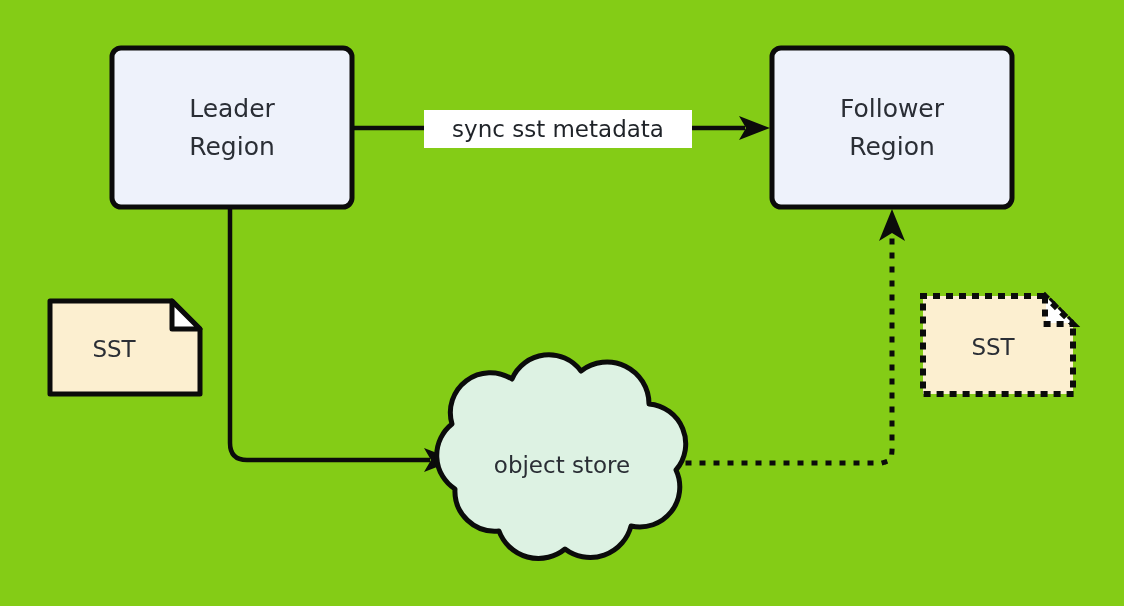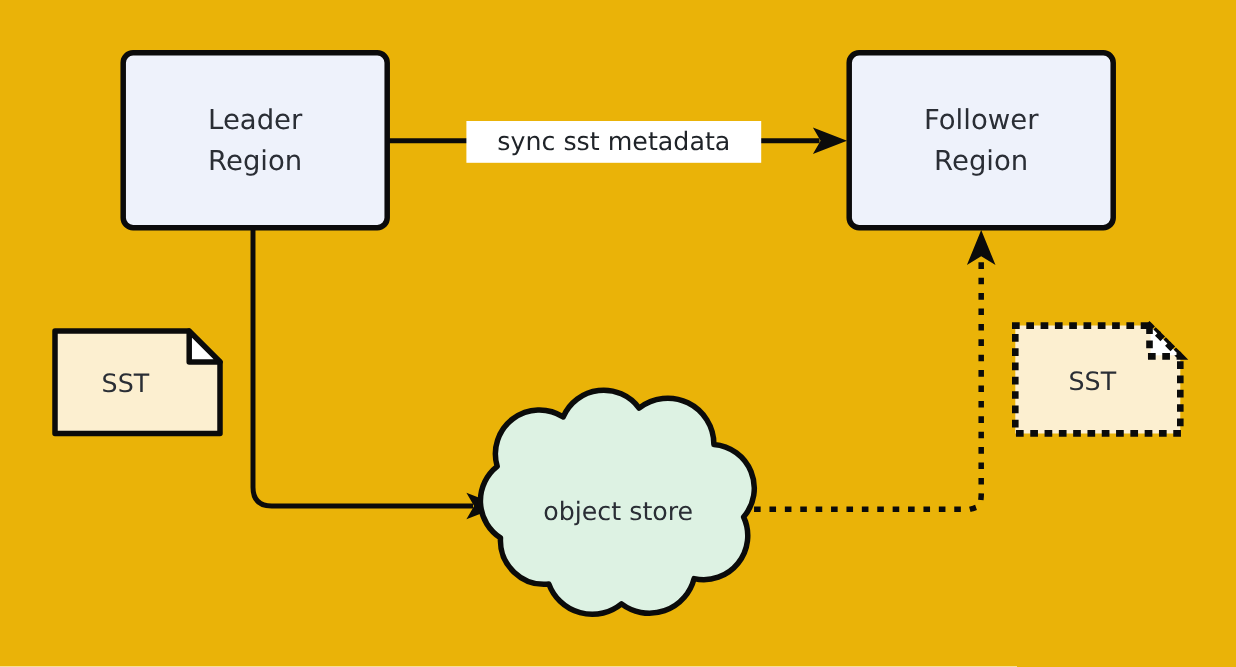--- a/index.html
+++ b/index.html
@@ -10,21 +10,21 @@
   body {
     width: 1124px;
     height: 606px;
     overflow: hidden;
     font-family: "DejaVu Sans", "Liberation Sans", sans-serif;
   }
   #diagram-root {
     position: relative;
     width: 1124px;
     height: 606px;
-    background: #eab308;
+    background: #84cc16;
   }
   svg#diagram-canvas {
     display: block;
     width: 1124px;
     height: 606px;
   }
   .node-label {
     font-family: "DejaVu Sans", "Liberation Sans", sans-serif;
     font-size: 25px;
     fill: #2a2e35;

